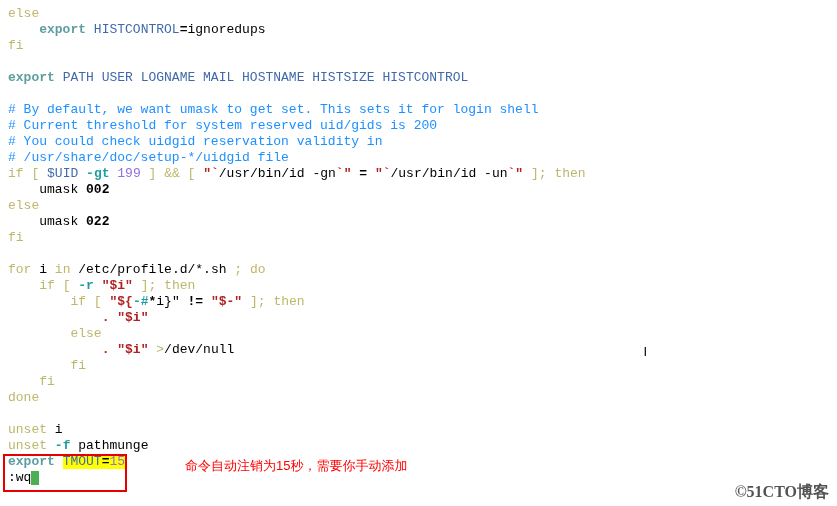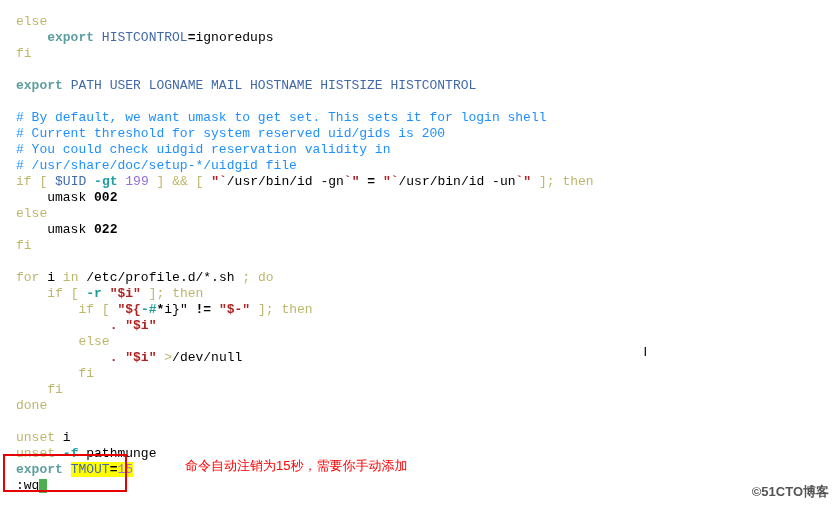--- a/index.html
+++ b/index.html
@@ -8,21 +8,21 @@
     background: #ffffff;
     font-family: "Courier New", Consolas, monospace;
     font-size: 13px;
     line-height: 16px;
     color: #000;
     width: 837px;
     height: 506px;
     box-sizing: border-box;
     position: relative;
   }
-  pre { margin: 8px; font-family: inherit; }
+  pre { margin: 0; font-family: inherit; }
   .kw-yellow { color: #bdb76b; }   
   .kw-teal   { color: #5f9ea0; font-weight: bold; } 
   .var       { color: #4169aa; }   
   .num       { color: #9370db; }   
   .op        { color: #000; font-weight: bold; } 
   .cmt       { color: #1e90ff; }   
   .bool-teal { color: #1e9ea0; font-weight: bold;}
   .str       { color: #b22222; font-weight: bold;}
   .dark      { color: #000; font-weight: bold;}
   .highlight-box {
@@ -56,22 +56,22 @@
     right: 190px;
     top: 344px;
     font-family: sans-serif;
     color: #000;
   }
   .watermark {
     position: absolute;
     right: 8px;
     bottom: 6px;
     color: rgba(40,40,40,0.8);
-    font-family: Liberation Sans, sans-serif;
-    font-size: 13px;
+    font-family: Liberation Serif, serif;
+    font-size: 16px;
     font-weight: bold;
   }
 </style>
 </head>
 <body>
 
 <pre><span class="kw-yellow">else</span>
     <span class="kw-teal">export</span> <span class="var">HISTCONTROL</span><span class="op">=</span><span>ignoredups</span>
 <span class="kw-yellow">fi</span>
 

